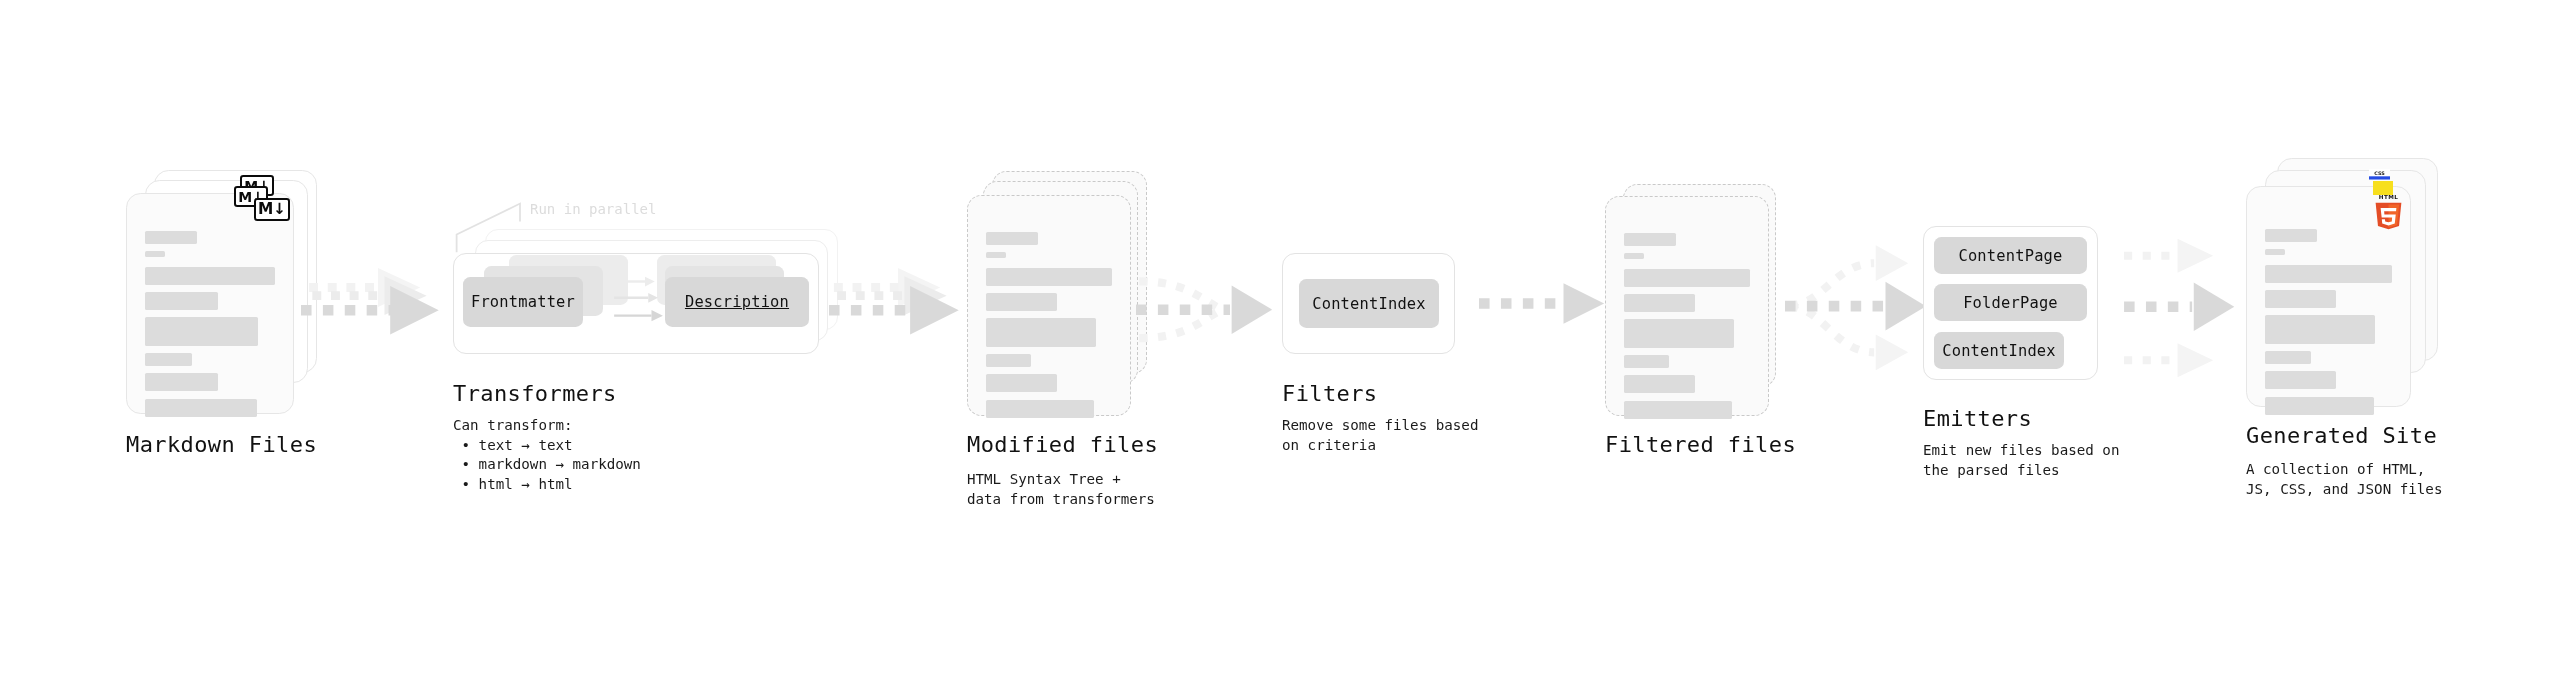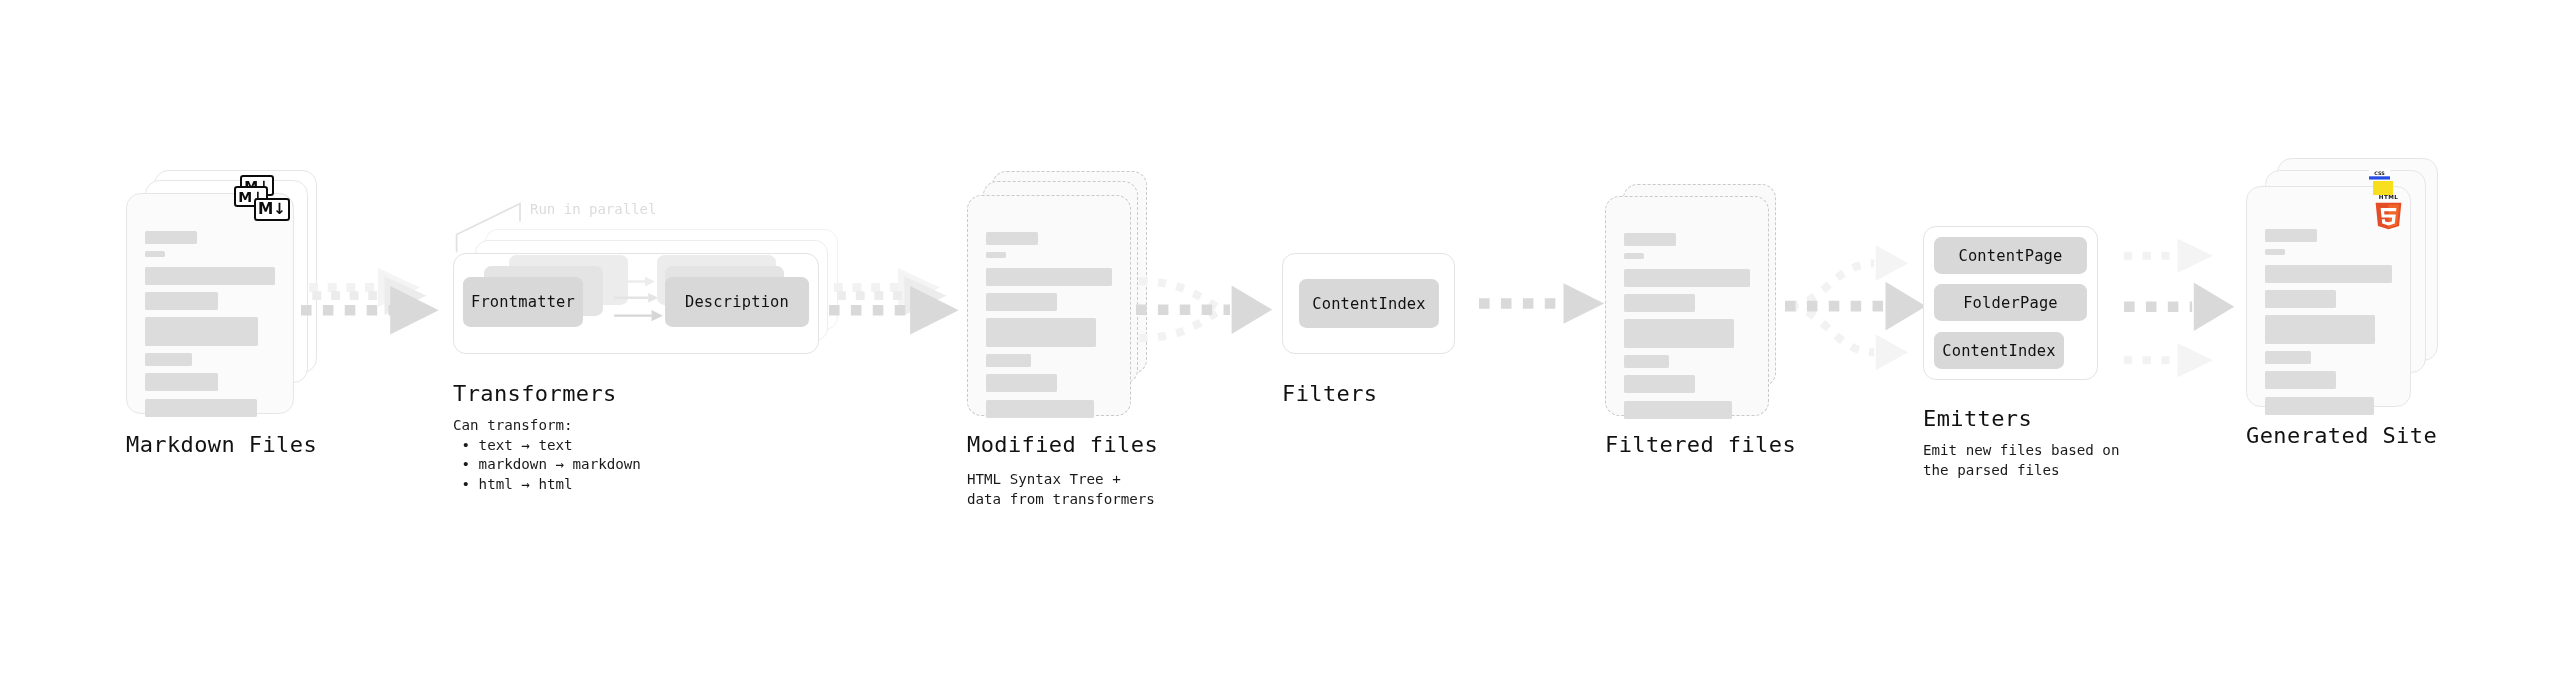--- a/index.html
+++ b/index.html
@@ -140,21 +140,21 @@
       <line x1="0" y1="28" x2="42" y2="28" stroke="#e4e4e4"></line>
       <polygon points="42,22 54,28 42,34" fill="#e4e4e4" stroke="none"></polygon>
       <line x1="0" y1="50" x2="46" y2="50" stroke="#d6d6d6"></line>
       <polygon points="46,43 60,50 46,57" fill="#d6d6d6" stroke="none"></polygon>
     </g>
   </svg>
 
   <div class="chip" style="left:463px;top:277px;width:120px;height:50px;">
     <span>Frontmatter</span>
   </div>
-  <div class="chip" style="left:665px;top:277px;width:144px;height:50px;">
+  <div class="chip" style="left:665px;top:277px;width:144px;height:50px;text-decoration:underline;">
     <span>Description</span>
   </div>
 
   <div class="title" style="left:453px;top:381px;">Transformers</div>
   <div class="sub" style="left:453px;top:416px;">Can transform:
  • text → text
  • markdown → markdown
  • html → html</div>
 
   <svg style="left:829px;top:268px;" width="146" height="78" viewBox="0 0 180 96">
@@ -199,20 +199,22 @@
     <g class="tri-dark">
         <polygon points="118,31 168,61 118,91"></polygon>
       </g>
   </svg>
 
   <div class="groupbox" style="left:1282px;top:253px;width:173px;height:101px;"></div>
   <div class="chip" style="left:1299px;top:279px;width:140px;height:49px;">
     <span>ContentIndex</span>
   </div>
   <div class="title" style="left:1282px;top:381px;text-align:right;">Filters</div>
+  <div class="sub" style="left:1282px;top:416px;">Remove some files based
+on criteria</div>
 
   <svg style="left:1479px;top:283px;" width="130" height="49" viewBox="0 0 160 60">
     <line x1="0" y1="25" x2="102" y2="25" class="dash-dark" stroke-width="13" stroke-dasharray="13 14"></line>
     <g class="tri-dark">
         <polygon points="104,0 154,25 104,50"></polygon>
       </g>
   </svg>
 
   <div class="doc-stack">
     <div class="doc dashed" style="left:1623px;top:184px;width:153px;height:203px;"></div>
@@ -307,15 +309,17 @@
         <text x="19" y="8" font-family="DejaVu Sans, sans-serif" font-size="7" font-weight="700" fill="#111" text-anchor="middle" letter-spacing="0.5">HTML</text>
         <path d="M3,12 L35,12 L32.1,41 L19,45 L5.9,41 Z" fill="#e44d26"></path>
         <path d="M19,14.2 L19,43.1 L29.8,39.8 L32.2,14.2 Z" fill="#f16529"></path>
         <path d="M9.2,18.5 L28.8,18.5 L28.4,22.6 L13.6,22.6 L13.9,26.6 L28.0,26.6
                  L26.8,38.0 L19,40.3 L11.2,38.0 L10.7,32.6 L14.6,32.6 L14.9,35.3
                  L19,36.5 L23.1,35.3 L23.5,30.6 L10.5,30.6 Z" fill="#ffffff"></path>
       </svg>
     </div>
   </div>
   <div class="title" style="left:2246px;top:423px;">Generated Site</div>
+  <div class="sub" style="left:2246px;top:460px;">A collection of HTML,
+JS, CSS, and JSON files</div>
 
 </div>
 
 
 </body></html>

